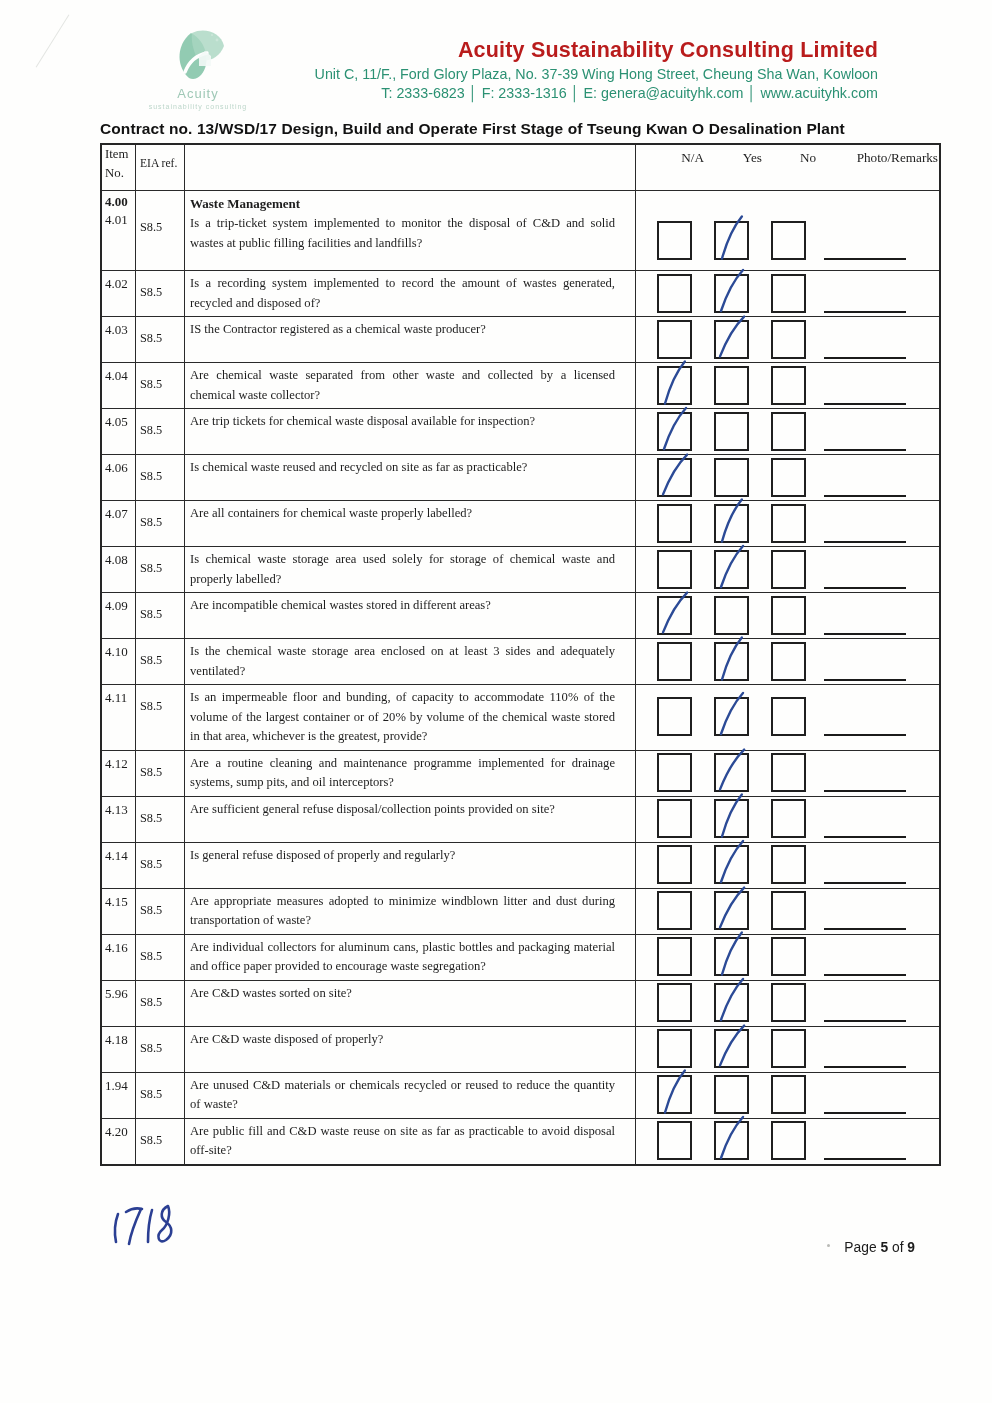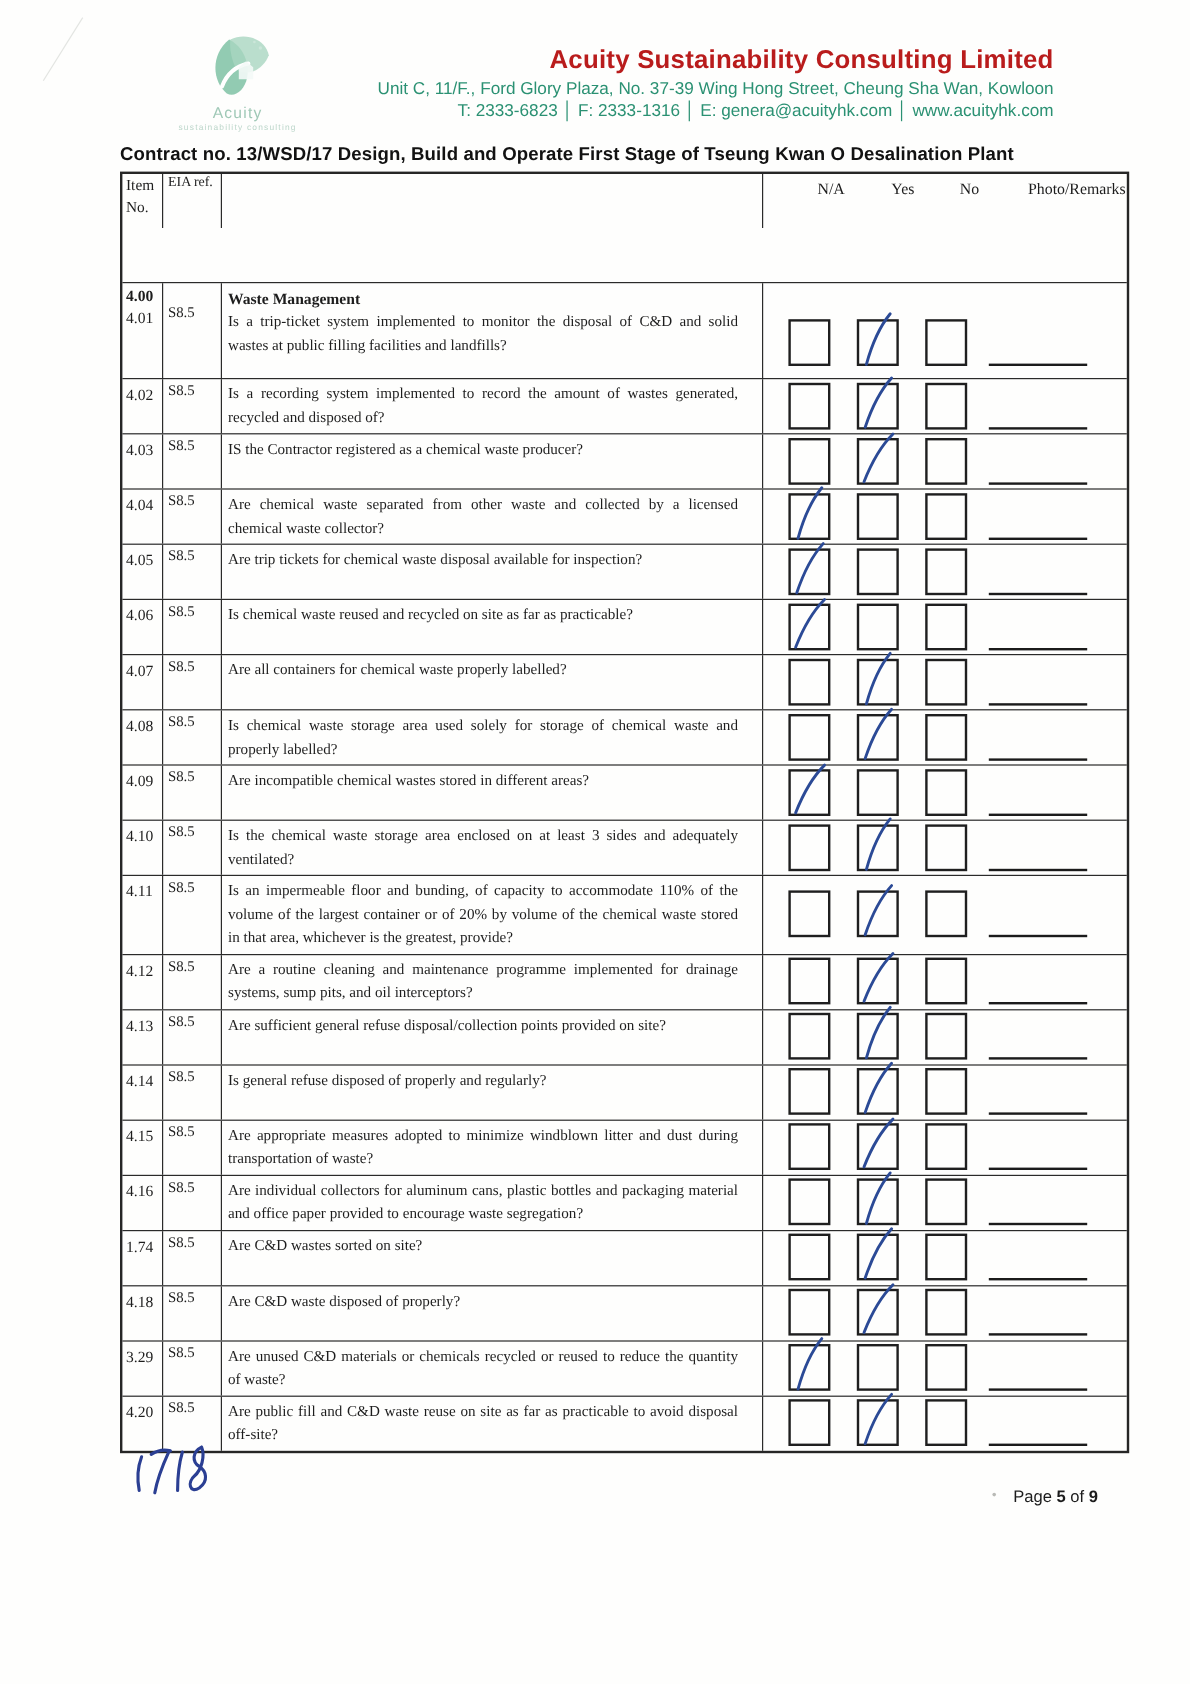--- a/index.html
+++ b/index.html
@@ -40,25 +40,25 @@
     color:#121212;letter-spacing:.1px;
   }
 
   
   .checklist-table{
     position:absolute;left:100px;top:143px;width:841px;
     border:2px solid #262626;box-sizing:border-box;background:#fefefd;
   }
   .hrow{display:flex;height:45px;box-sizing:border-box;}
   .trow{display:flex;min-height:46px;border-top:1.5px solid #2a2a2a;box-sizing:border-box;}
-  .trow.first{min-height:80px;margin-top:45px;}
+  .trow.first{min-height:80px;}
   .c-item{width:34px;border-right:1.4px solid #2a2a2a;box-sizing:border-box;
     padding:3px 0 0 3px;font-size:13px;flex-shrink:0;}
   .c-eia{width:49px;border-right:1.4px solid #2a2a2a;box-sizing:border-box;
-    padding:0 0 0 4px;font-size:12.3px;flex-shrink:0;}
+    padding:12px 0 0 4px;font-size:12.3px;flex-shrink:0;}
   .c-q{flex:1;border-right:1.4px solid #2a2a2a;box-sizing:border-box;
     padding:3px 20px 3px 5px;font-size:12.6px;line-height:19.5px;
     text-align:justify;}
   .c-ans{width:303px;flex-shrink:0;position:relative;display:flex;align-items:center;box-sizing:border-box;}
   .trow.first .c-ans{align-items:flex-end;padding-bottom:9px;}
 
   .hdr-item{font-size:12.8px;line-height:19px;padding-top:0;}
   .hdr-eia{font-size:11.6px;}
   .hl{position:absolute;top:5px;font-size:13.2px;text-align:right;color:#1d1d1d;}
   .hl-na{left:8px;width:60px;}
@@ -614,21 +614,21 @@
           <span class="cbox pos-no">
             
           </span>
           <span class="remark-line"></span>
         </div>
       </div>
     </div>
         <div class="trow">
       <div class="c-item">
 
-        <div class="item-number">1.74</div>
+        <div class="item-number">5.96</div>
       </div>
       <div class="c-eia">
 
         <div class="eia-ref">S8.5</div>
       </div>
       <div class="c-q">
 
         <div class="question-text">Are C&amp;D wastes sorted on site?</div>
       </div>
       <div class="c-ans">
@@ -674,21 +674,21 @@
           <span class="cbox pos-no">
             
           </span>
           <span class="remark-line"></span>
         </div>
       </div>
     </div>
         <div class="trow">
       <div class="c-item">
 
-        <div class="item-number">3.29</div>
+        <div class="item-number">1.94</div>
       </div>
       <div class="c-eia">
 
         <div class="eia-ref">S8.5</div>
       </div>
       <div class="c-q">
 
         <div class="question-text">Are unused C&amp;D materials or chemicals recycled or reused to reduce the quantity of waste?</div>
       </div>
       <div class="c-ans">

